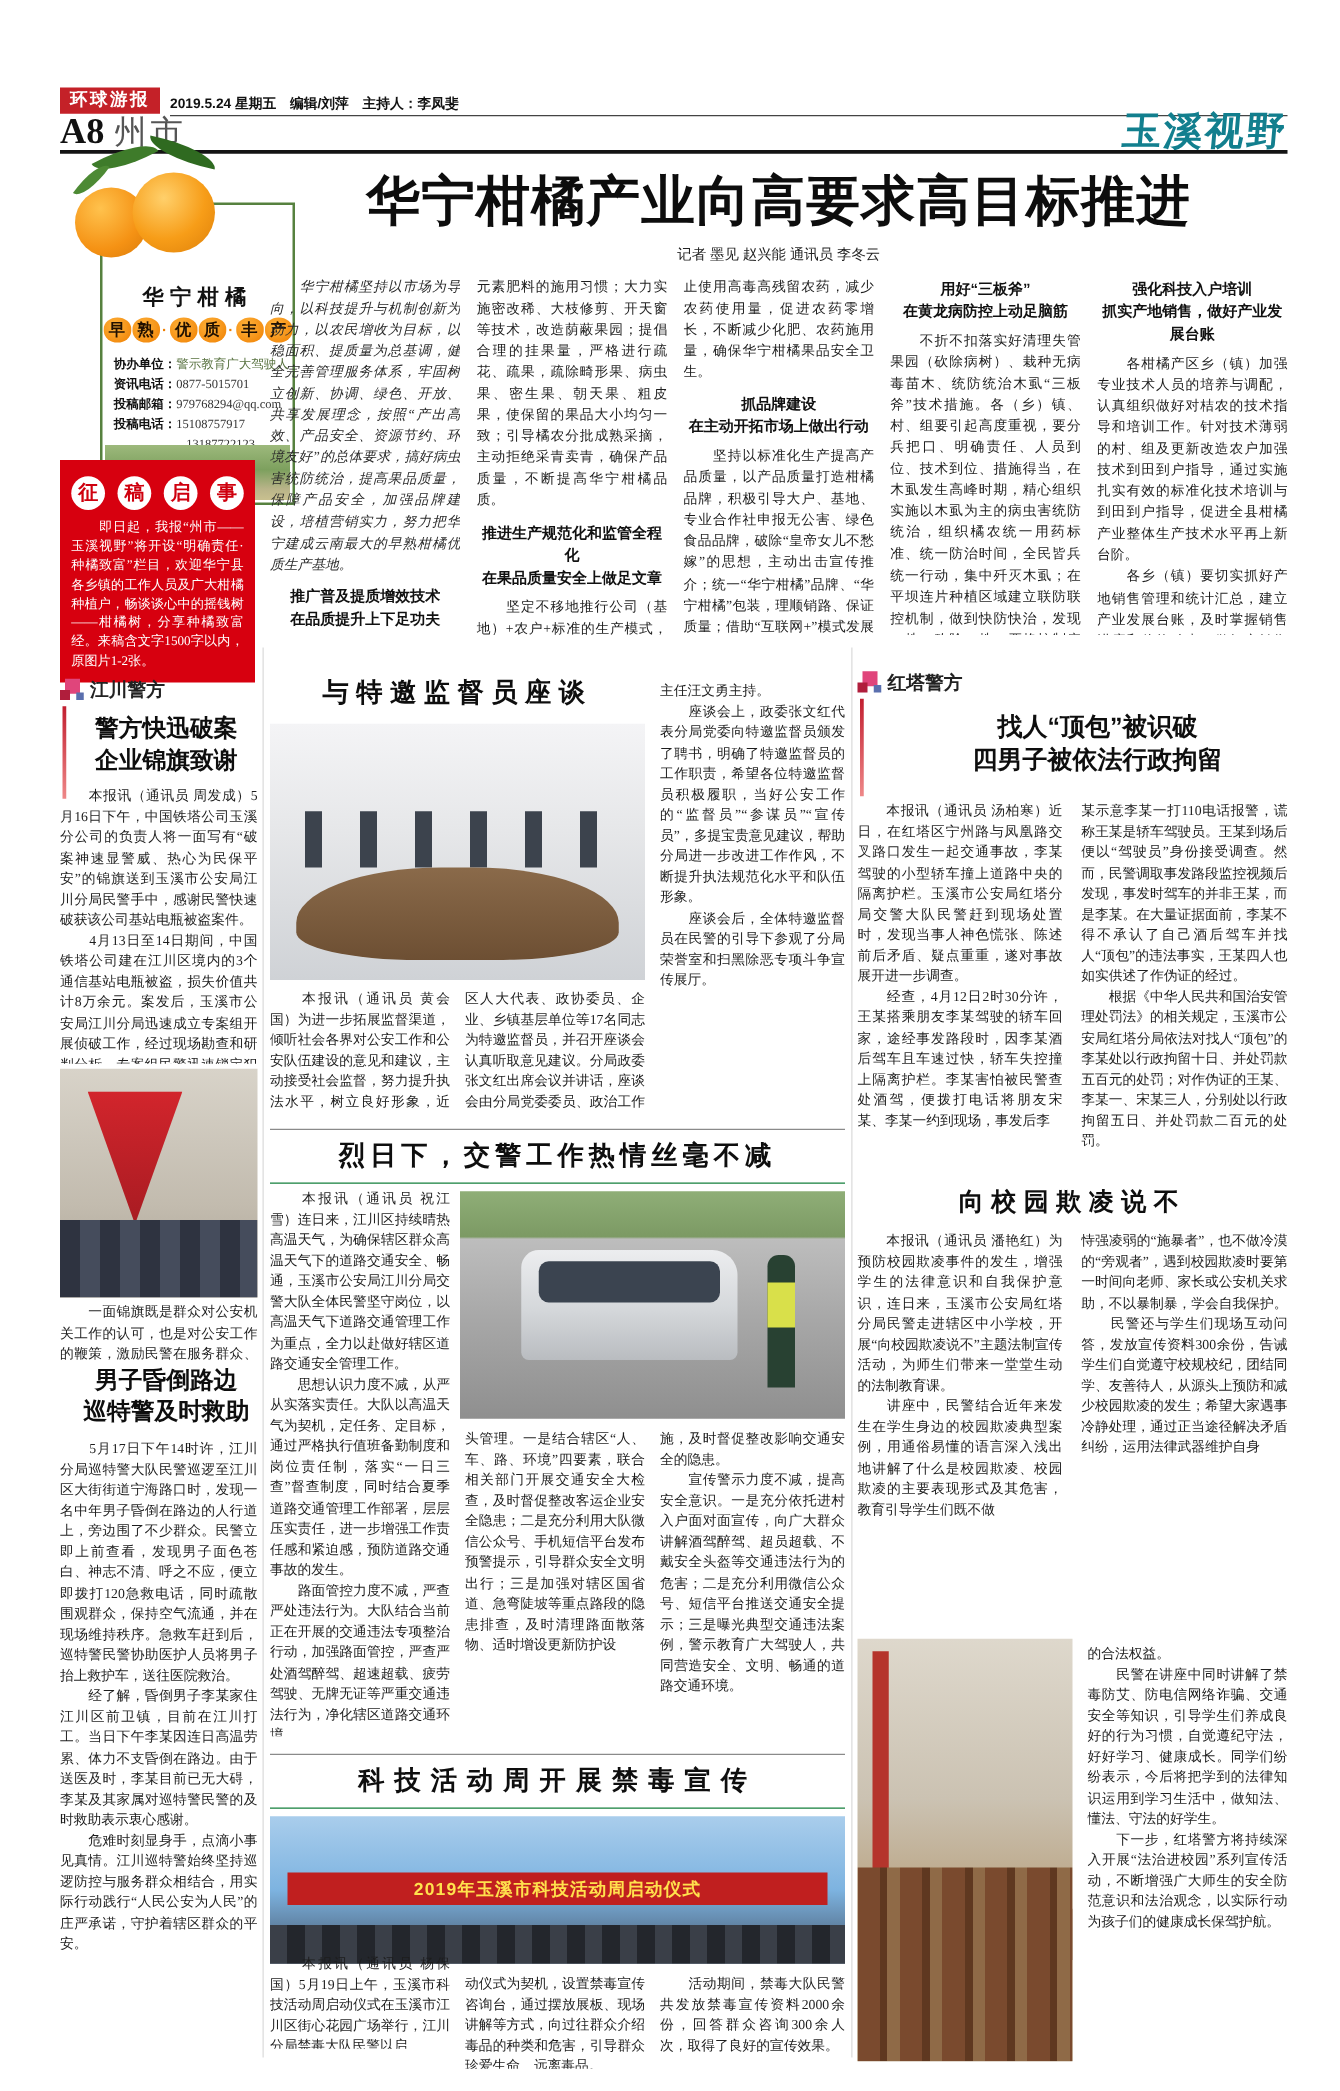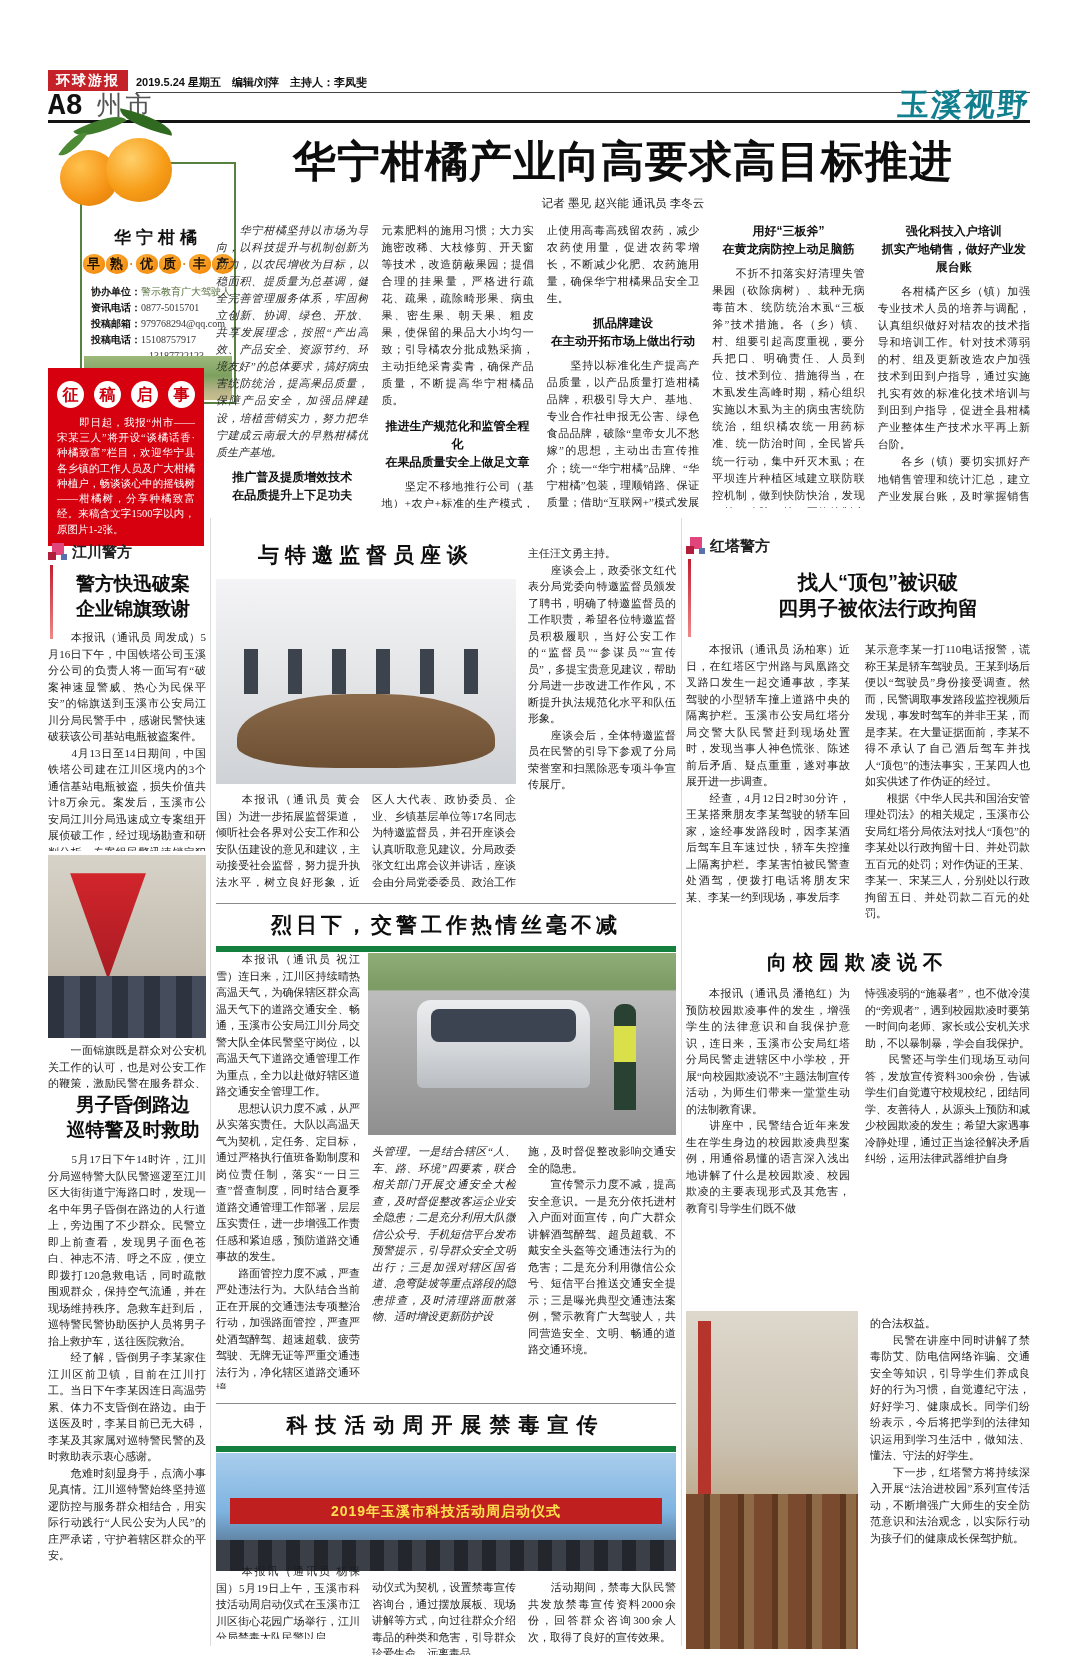--- a/index.html
+++ b/index.html
@@ -3,21 +3,21 @@
 <meta charset="utf-8">
 <style>
   html,body{margin:0;padding:0;background:#ececec;}
   .page{position:relative;width:1072px;height:1673px;background:#ffffff;margin:0 auto;overflow:hidden;
         color:#1a1a1a;font-family:"Liberation Sans",sans-serif;}
   
   .hd-logo{position:absolute;left:48px;top:70px;width:80px;height:21px;background:#c42128;color:#fff;
            font:bold 14px/21px "Liberation Serif",serif;text-align:center;letter-spacing:2px;}
   .hd-date{position:absolute;left:136px;top:75px;font-weight:bold;font-size:11px;color:#111;}
   .hd-thin{position:absolute;left:136px;top:92px;width:894px;height:1px;background:#444;}
-  .hd-pageno{position:absolute;left:48px;top:88px;font-family:Liberation Mono, monospace;text-align:center;}
+  .hd-pageno{position:absolute;left:48px;top:88px;font-family:Liberation Serif, serif;text-align:center;}
   .hd-pageno .no{font-weight:bold;font-size:29px;color:#111;}
   .hd-pageno .sec{font-size:26px;color:#555;letter-spacing:3px;margin-left:4px;}
   .hd-edition{position:absolute;right:42px;top:84px;font-weight:900;font-size:31px;color:#127f8e;
               letter-spacing:2px;transform:skewX(-5deg);}
   .hd-rule{position:absolute;left:48px;top:120px;width:982px;height:3px;background:#141414;}
   
   .ad{position:absolute;left:48px;top:126px;width:158px;height:420px;}
   .ad-box{position:absolute;left:0;top:36px;width:152px;height:238px;border:2px solid #56813f;background:#fff;margin-left:32px;}
   .oranges{position:absolute;left:0;top:-10px;width:158px;height:98px;z-index:3;}
   .lf{position:absolute;background:#3e7b2a;border-radius:0 100% 0 100%;}
@@ -63,21 +63,21 @@
   .grp-mid{left:216px;width:460px;}
   .grp-right{left:686px;width:344px;}
   .sec-hd{position:absolute;height:18px;padding-left:24px;font-weight:bold;font-size:15px;color:#222;}
   .mk1{position:absolute;left:4px;top:0;width:12px;height:12px;background:#e0457b;}
   .mk2{position:absolute;left:0;top:9px;width:8px;height:8px;background:#b01e3c;}
   .mk3{position:absolute;left:13px;top:11px;width:6px;height:6px;background:#5a6fae;}
   .sec-vline{position:absolute;width:3px;background:linear-gradient(180deg,#c21f30,#e88);}
   .art-title{position:absolute;margin:0;text-align:center;font-weight:800;line-height:1.32;color:#0e0e0e;
              white-space:pre-line;}
   .t19{font-size:19px;} .t20{font-size:20px;} .t21{font-size:21px;}
-  .ruled{border-top:1px solid #8a8a8a;border-bottom:6px solid #15803d;padding:7px 0;}
+  .ruled{border-top:1px solid #8a8a8a;border-bottom:1px solid #15803d;padding:7px 0;}
   .body{position:absolute;font-family:"Liberation Serif",serif;font-size:11px;line-height:1.5;
         text-align:justify;white-space:pre-line;overflow:hidden;color:#1d1d1d;}
   
   .photo{position:absolute;overflow:hidden;background:#ccc;}
   .ph-meeting{background:linear-gradient(180deg,#f4f4f6 0%,#e6e7e9 42%,#cfd2d6 100%);}
   .mt-table{position:absolute;left:7%;right:7%;bottom:8%;height:36%;border-radius:45% 45% 38% 38% / 60% 60% 30% 30%;
             background:linear-gradient(180deg,#8a6a4a,#6d4f33);}
   .mt-people{position:absolute;left:4%;right:4%;top:34%;height:22%;
              background:repeating-linear-gradient(90deg,transparent 0 16px,#3c434d 16px 30px,transparent 30px 44px);border-radius:8px;}
   .ph-pennant{background:linear-gradient(180deg,#d8d3c9 0%,#c2bbae 60%,#a79f92 100%);}
@@ -151,21 +151,21 @@
       </div>
       <div class="valley"></div>
     </div>
     <div class="callout">
       <div class="callout-chars">
         <span class="cchar">征</span>
         <span class="cchar">稿</span>
         <span class="cchar">启</span>
         <span class="cchar">事</span>
       </div>
-      <div class="callout-body">　　即日起，我报“州市——宋某三人”将开设“谈橘话香·种橘致富”栏目，欢迎华宁县各乡镇的工作人员及广大柑橘种植户，畅谈谈心中的摇钱树——柑橘树，分享种橘致富经。来稿含文字1500字以内，原图片1-2张。</div>
+      <div class="callout-body">　　即日起，我报“州市——玉溪视野”将开设“明确责任·种橘致富”栏目，欢迎华宁县各乡镇的工作人员及广大柑橘种植户，畅谈谈心中的摇钱树——柑橘树，分享种橘致富经。来稿含文字1500字以内，原图片1-2张。</div>
     </div>
   </div>
 
   <div class="main">
     <h1 class="headline">华宁柑橘产业向高要求高目标推进</h1>
     <div class="byline">记者 墨见 赵兴能 通讯员 李冬云</div>
     <div class="cols">
       <div class="col">
         <p class="intro">　　华宁柑橘坚持以市场为导向，以科技提升与机制创新为动力，以农民增收为目标，以稳面积、提质量为总基调，健全完善管理服务体系，牢固树立创新、协调、绿色、开放、共享发展理念，按照“产出高效、产品安全、资源节约、环境友好”的总体要求，搞好病虫害统防统治，提高果品质量，保障产品安全，加强品牌建设，培植营销实力，努力把华宁建成云南最大的早熟柑橘优质生产基地。</p>
         <p class="subhead">推广普及提质增效技术
@@ -243,21 +243,21 @@
 　　思想认识力度不减，从严从实落实责任。大队以高温天气为契机，定任务、定目标，通过严格执行值班备勤制度和岗位责任制，落实“一日三查”督查制度，同时结合夏季道路交通管理工作部署，层层压实责任，进一步增强工作责任感和紧迫感，预防道路交通事故的发生。
 　　路面管控力度不减，严查严处违法行为。大队结合当前正在开展的交通违法专项整治行动，加强路面管控，严查严处酒驾醉驾、超速超载、疲劳驾驶、无牌无证等严重交通违法行为，净化辖区道路交通环境。
 　　隐患排查力度不减，狠抓源</div>
     <div class="photo ph-traffic" style="left:152px;top:438px;width:308px;height:182px;">
       <div class="van">
           <div class="van-win"></div>
         </div>
       <div class="cop"></div>
       <div class="cop-vest"></div>
     </div>
-    <div class="body" style="left:156px;top:628px;width:144px;height:246px;font-style:italic;">头管理。一是结合辖区“人、车、路、环境”四要素，联合相关部门开展交通安全大检查，及时督促整改客运企业安全隐患；二是充分利用大队微信公众号、手机短信平台发布预警提示，引导群众安全文明出行；三是加强对辖区国省道、急弯陡坡等重点路段的隐患排查，及时清理路面散落物、适时增设更新防护设</div>
+    <div class="body" style="left:156px;top:628px;width:144px;height:246px;">头管理。一是结合辖区“人、车、路、环境”四要素，联合相关部门开展交通安全大检查，及时督促整改客运企业安全隐患；二是充分利用大队微信公众号、手机短信平台发布预警提示，引导群众安全文明出行；三是加强对辖区国省道、急弯陡坡等重点路段的隐患排查，及时清理路面散落物、适时增设更新防护设</div>
     <div class="body" style="left:312px;top:628px;width:148px;height:246px;">施，及时督促整改影响交通安全的隐患。
 　　宣传警示力度不减，提高安全意识。一是充分依托进村入户面对面宣传，向广大群众讲解酒驾醉驾、超员超载、不戴安全头盔等交通违法行为的危害；二是充分利用微信公众号、短信平台推送交通安全提示；三是曝光典型交通违法案例，警示教育广大驾驶人，共同营造安全、文明、畅通的道路交通环境。</div>
 
     <h2 class="art-title t21 ruled" style="left:0;top:888px;width:460px;letter-spacing:8px;">科技活动周开展禁毒宣传</h2>
     <div class="photo ph-event" style="left:0;top:938px;width:460px;height:118px;">
       <div class="ev-banner">2019年玉溪市科技活动周启动仪式</div>
       <div class="ev-crowd"></div>
     </div>
     <div class="body" style="left:0;top:1048px;width:144px;height:76px;">　　本报讯（通讯员 杨保国）5月19日上午，玉溪市科技活动周启动仪式在玉溪市江川区街心花园广场举行，江川分局禁毒大队民警以启</div>
     <div class="body" style="left:156px;top:1064px;width:144px;height:76px;">动仪式为契机，设置禁毒宣传咨询台，通过摆放展板、现场讲解等方式，向过往群众介绍毒品的种类和危害，引导群众珍爱生命、远离毒品。</div>

